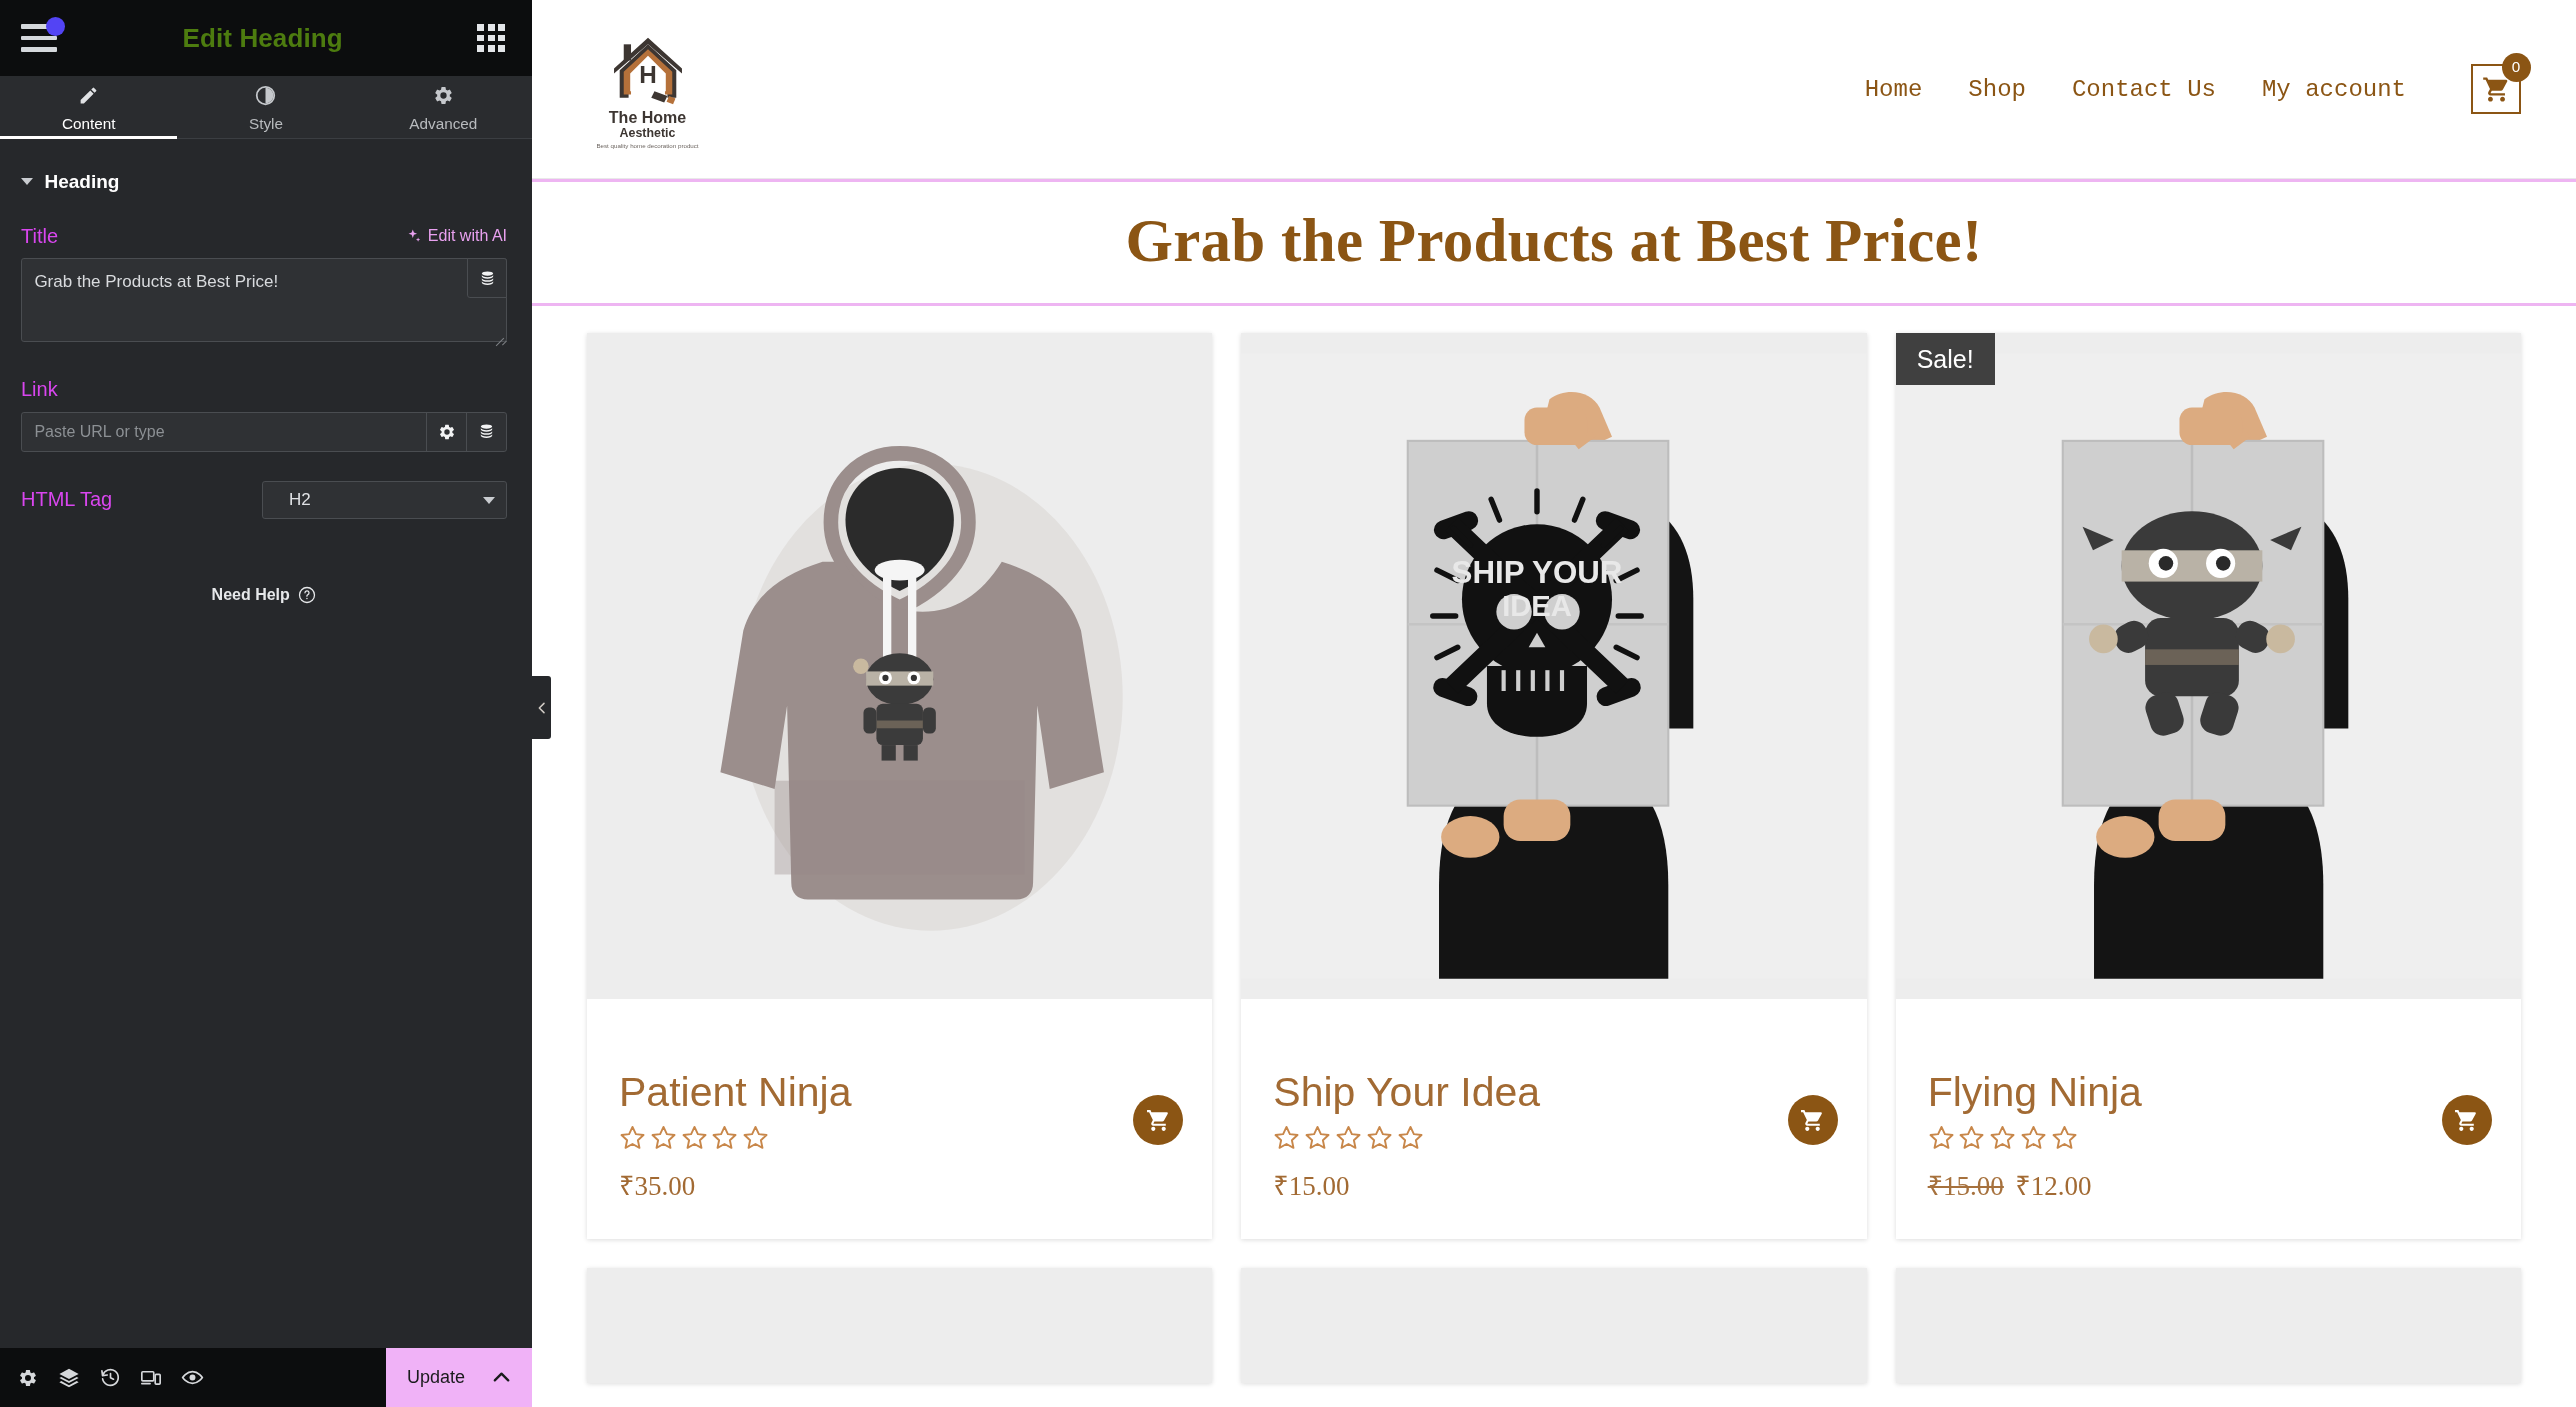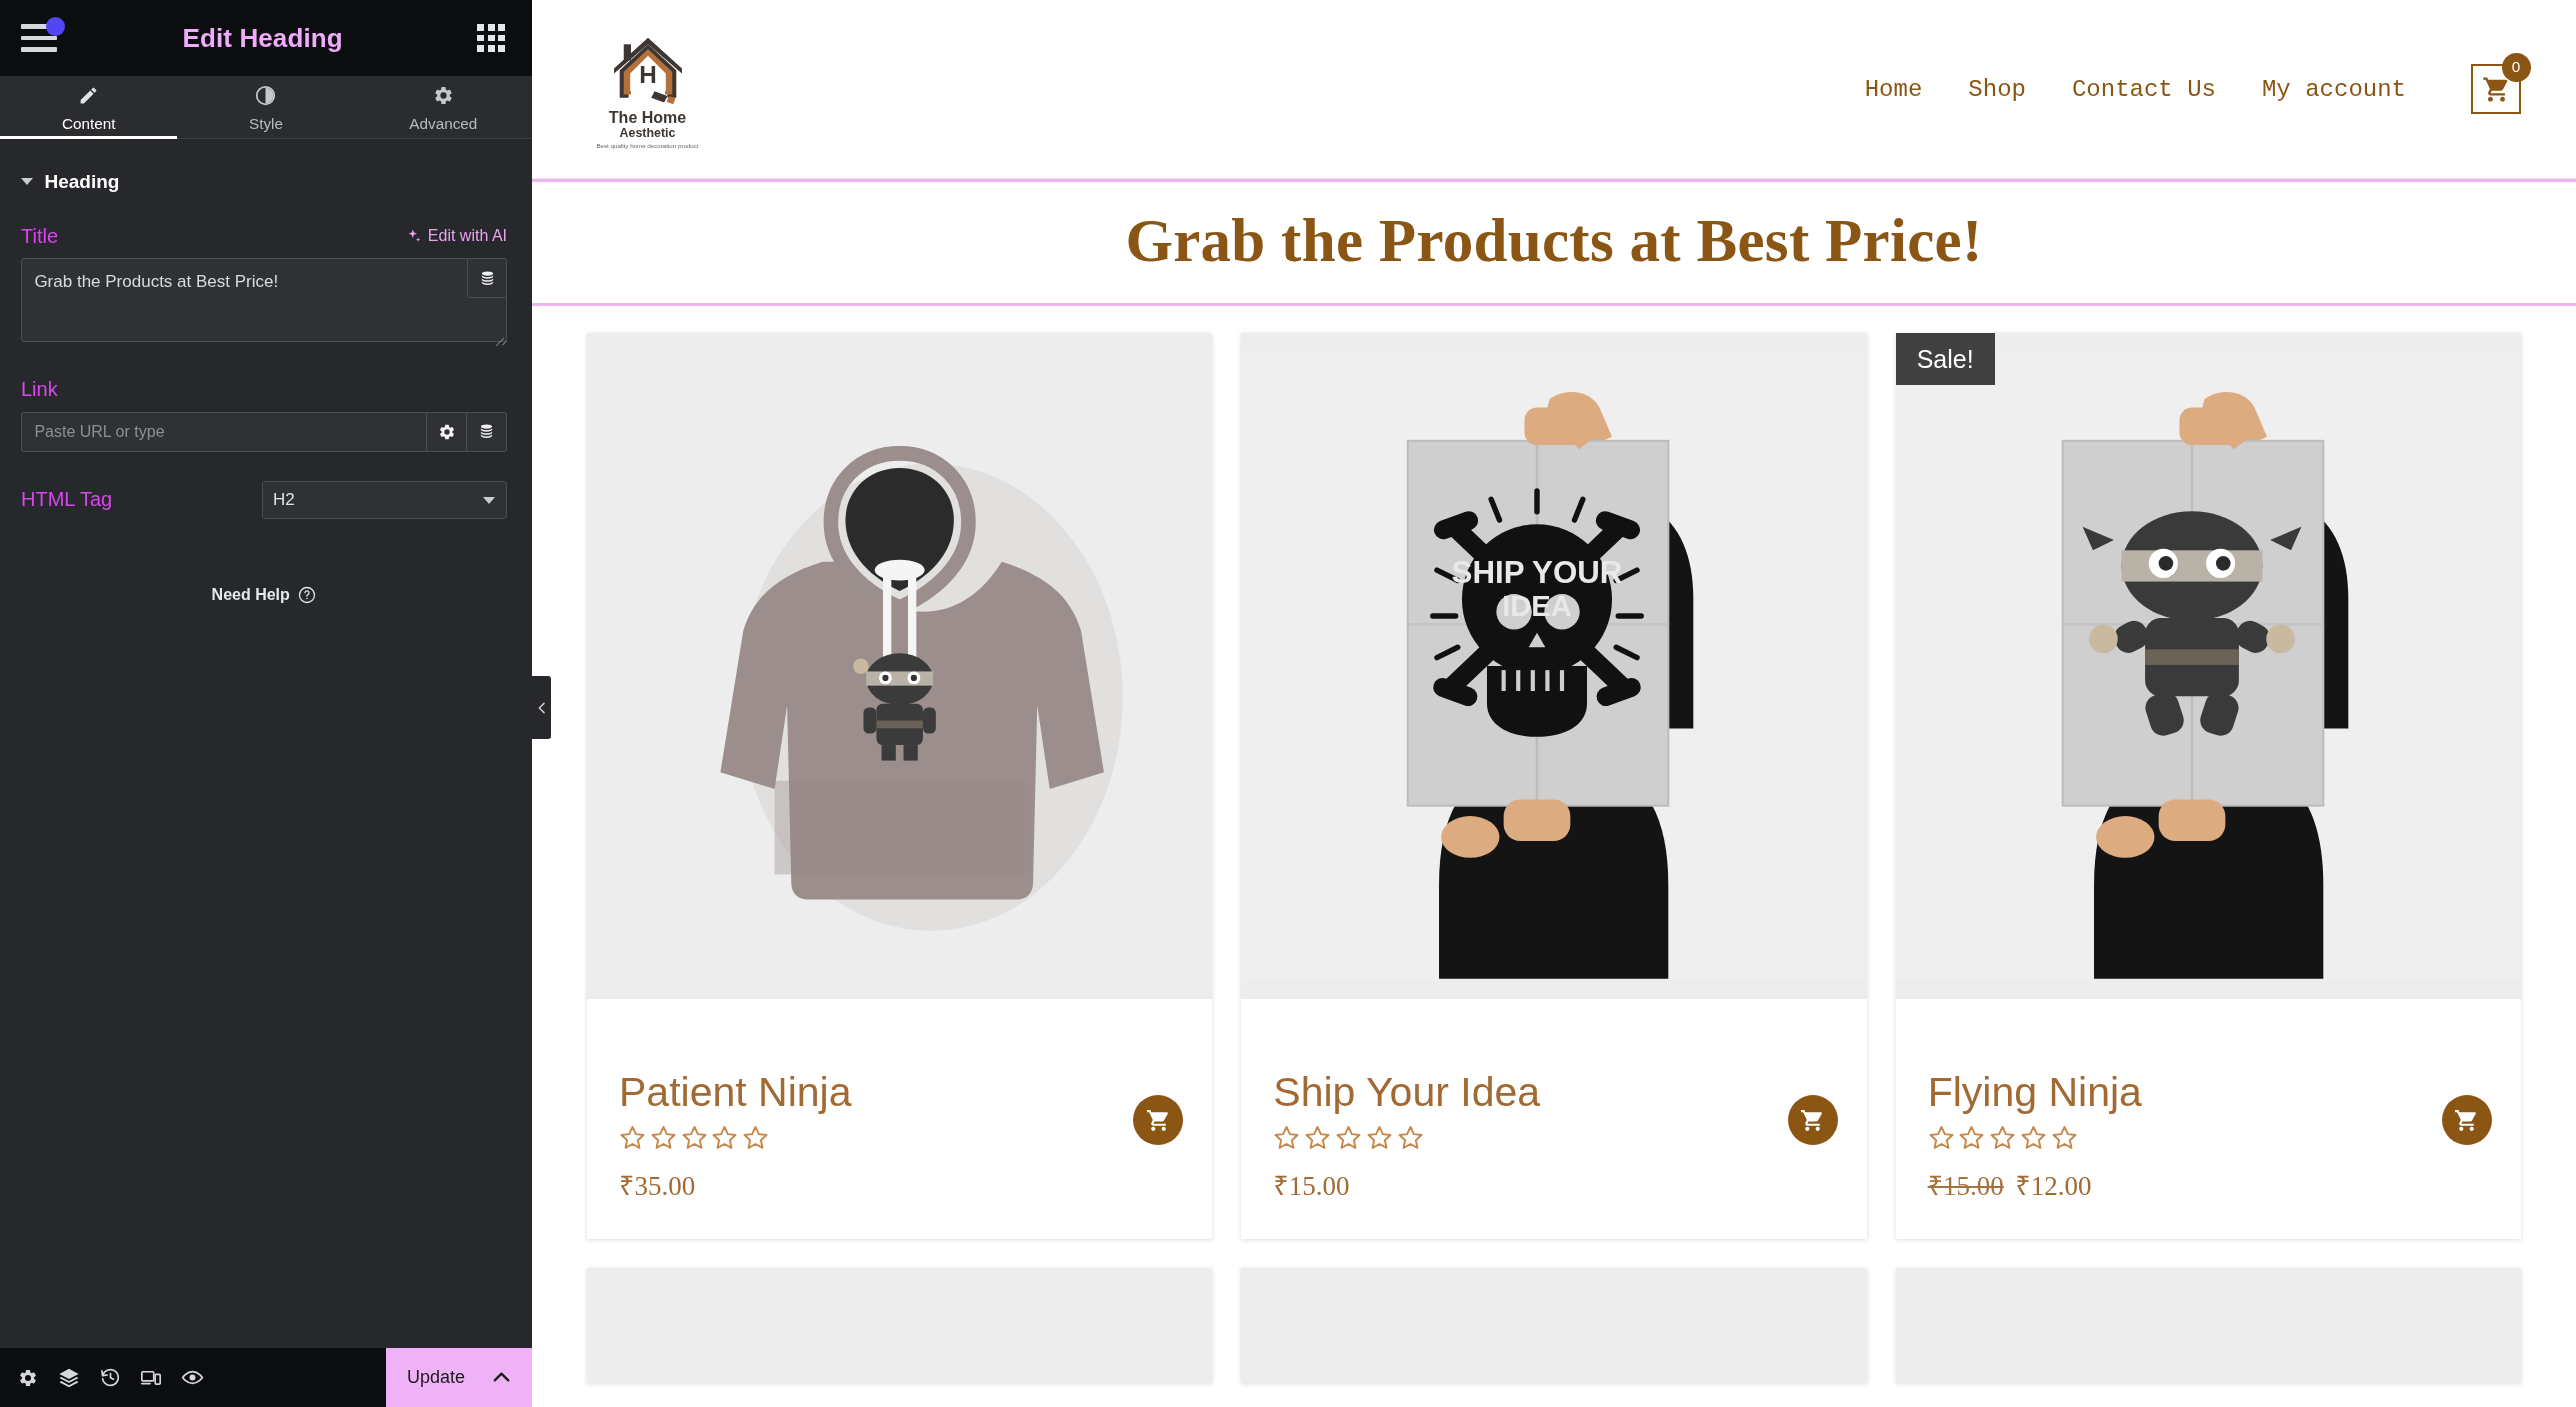--- a/index.html
+++ b/index.html
@@ -34,21 +34,21 @@
   }
   .hamburger-wrap { position: relative; width: 44px; height: 38px; display:flex; align-items:center; }
   .hamburger { width: 36px; display: flex; flex-direction: column; gap: 6.7px; }
   .hamburger span { display:block; height: 4.8px; background: #d5d8dc; border-radius: 1px; }
   .notif-dot {
     position: absolute; top: -1.9px; left: 25px;
     width: 19px; height: 19px; border-radius: 50%;
     background: #5344f4;
   }
   .panel-title {
-    color: #f0abfc;
+    color: #4d7c0f;
     font-size: 26px;
     font-weight: bold;
     letter-spacing: 0.1px;
     flex: 1;
     text-align: center;
     margin-left: -17px;
   }
   .grid-icon { display: grid; grid-template-columns: repeat(3, 6.7px); grid-template-rows: repeat(3, 6.7px); gap: 3.8px; }
   .grid-icon i { background: #e4e6e9; display:block; width:6.7px; height:6.7px; }
 
@@ -196,21 +196,21 @@
     height: 38px;
   }
   .select-wrap select {
     width: 100%; height: 100%;
     background: #2f3134;
     border: 1px solid #4a4d51;
     border-radius: 2.9px;
     color: #e0e2e5;
     font-size: 17px;
     font-family: "Liberation Sans", sans-serif;
-    padding: 0 32px 0 10px;
+    padding: 0 32px 0 26px;
     outline: none;
     appearance: none;
     -webkit-appearance: none;
     cursor: pointer;
   }
   .select-arrow {
     position: absolute; right: 12.4px; top: 50%;
     margin-top: -2.9px;
     width: 0; height: 0;
     border-left: 6.7px solid transparent;

